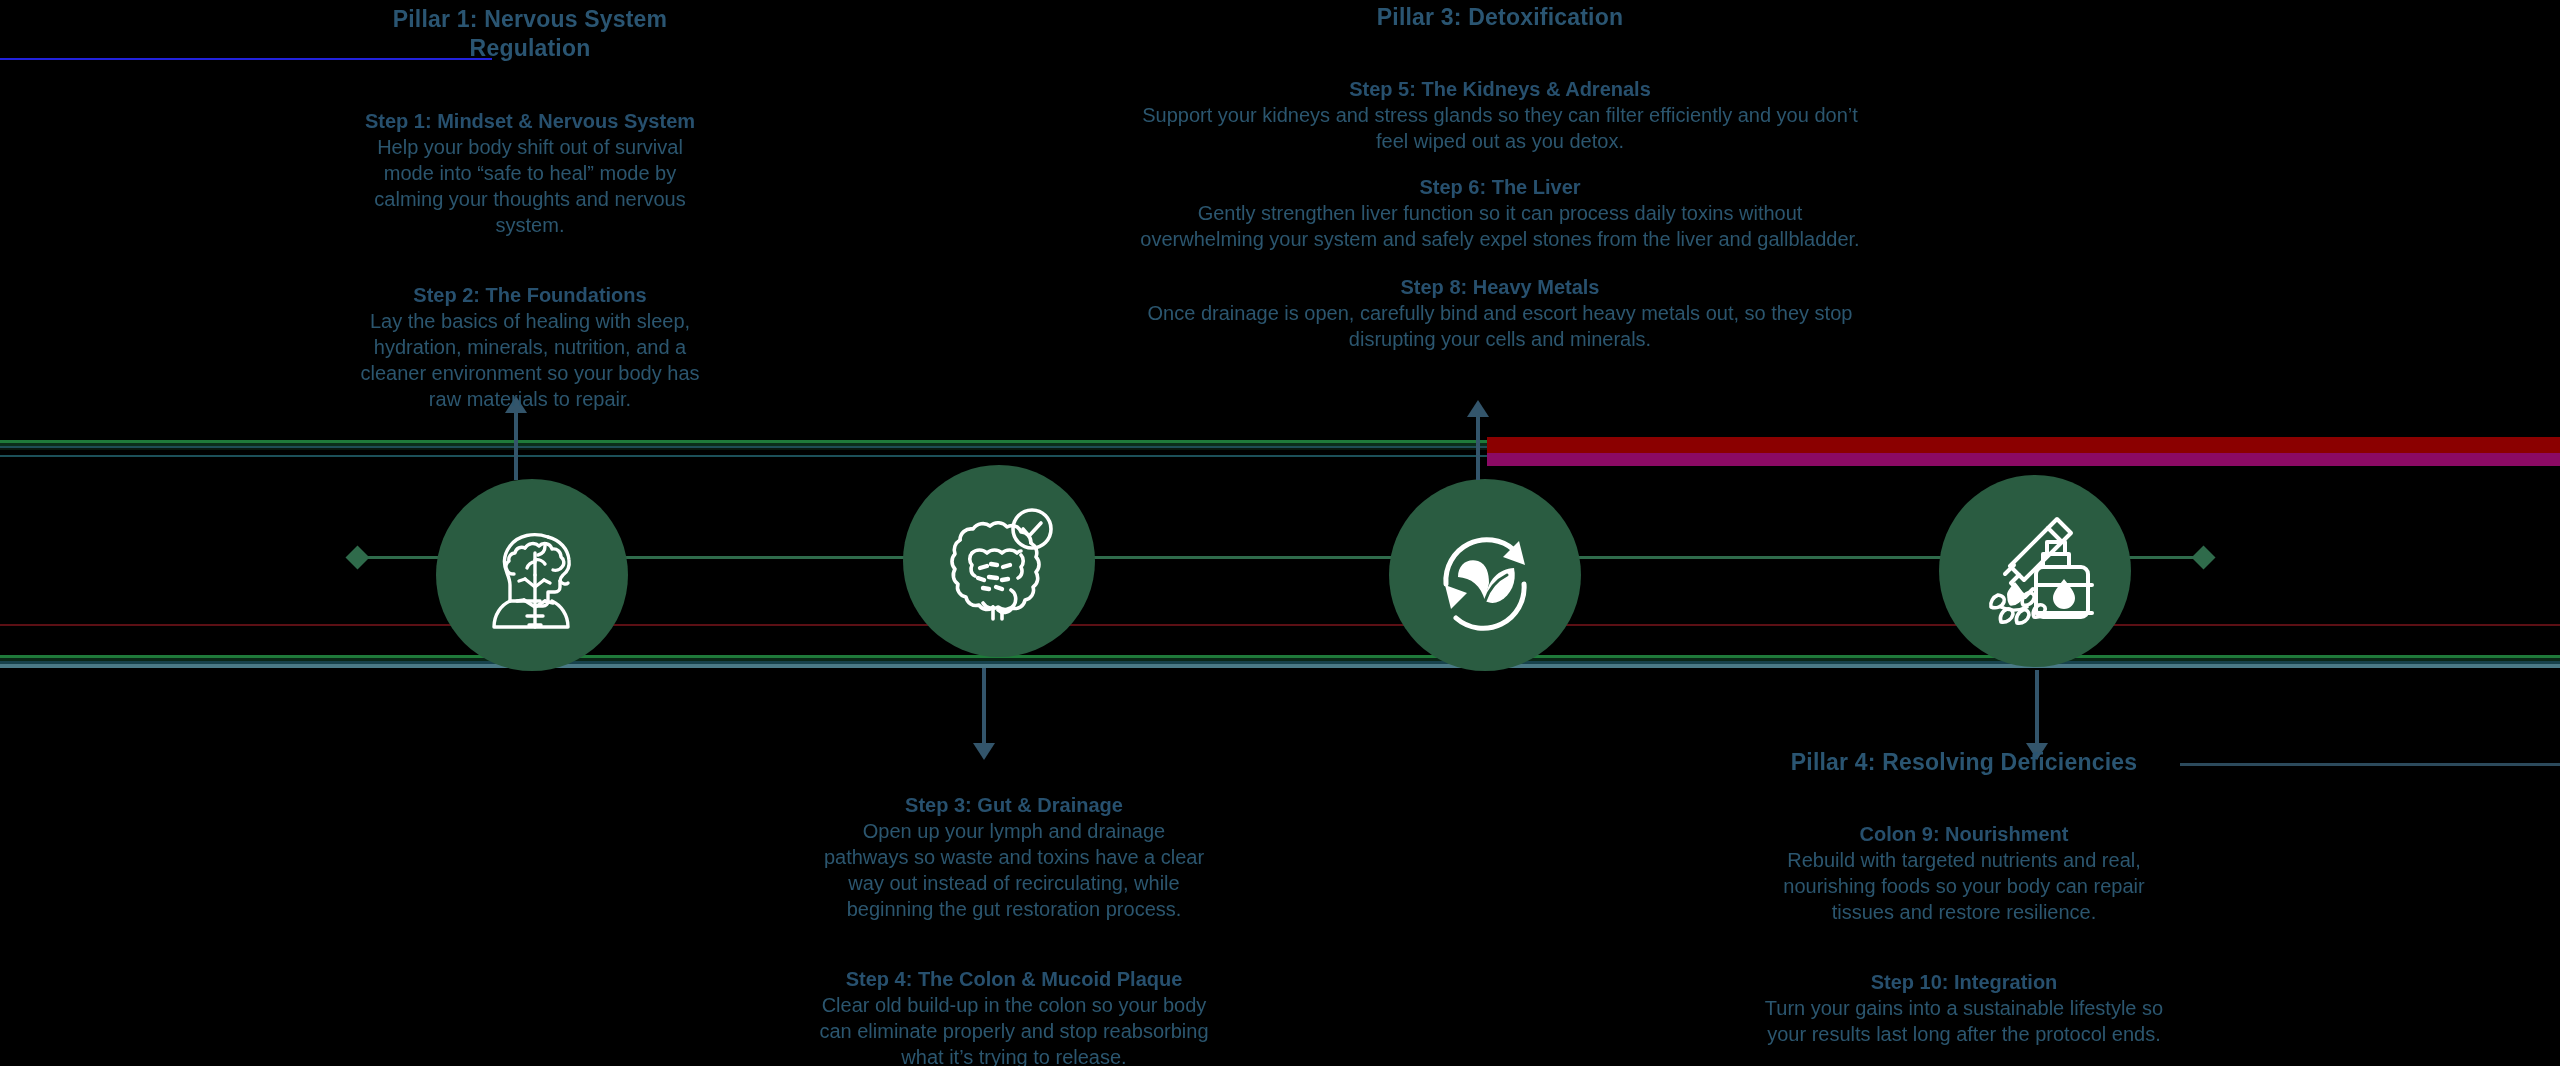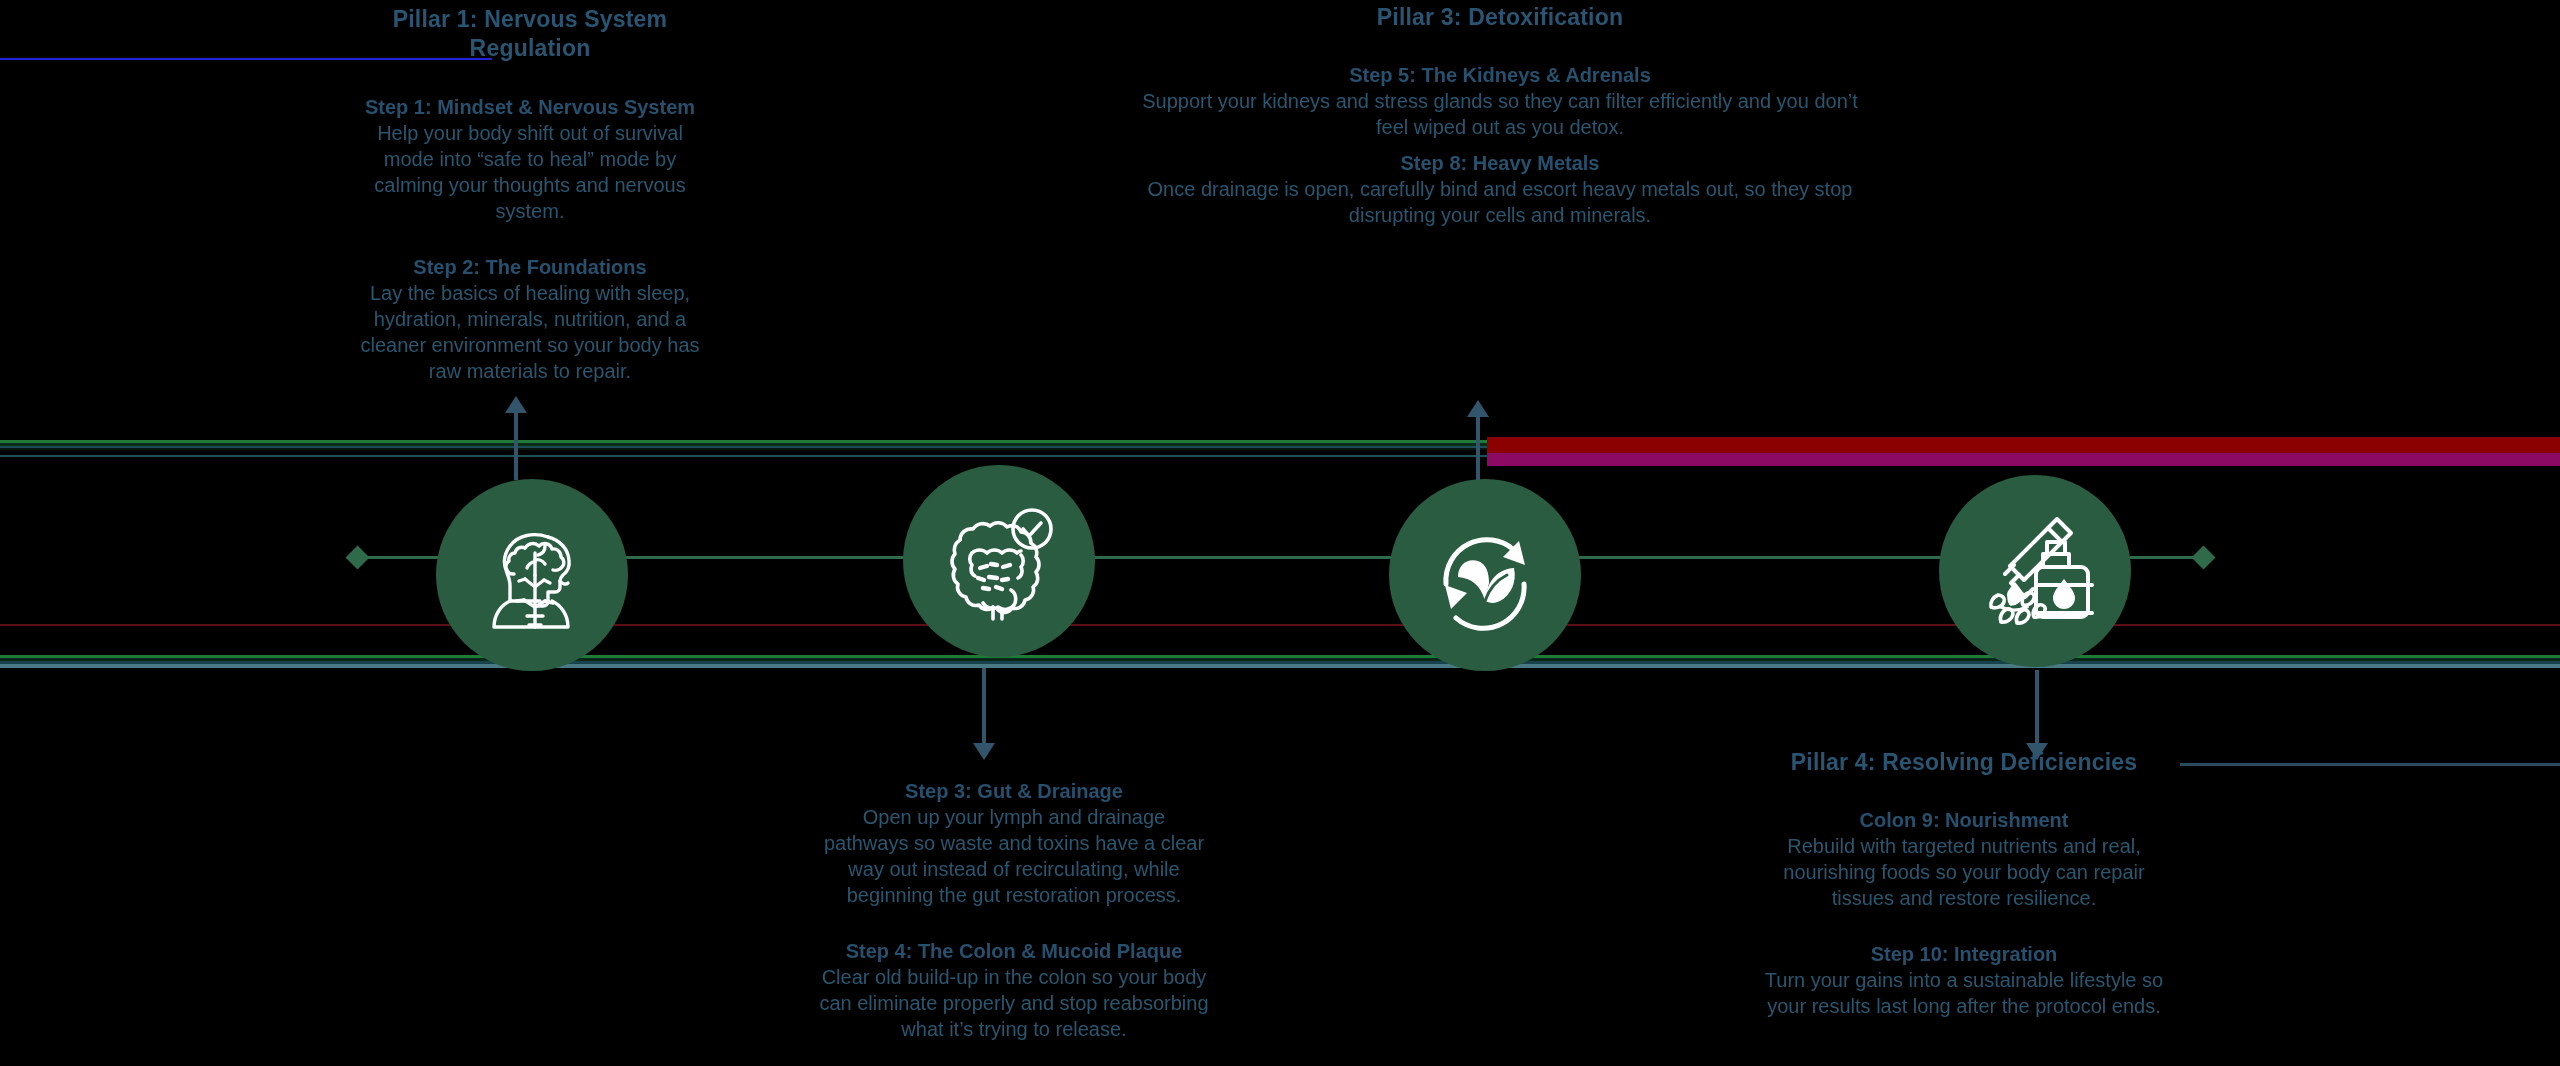--- a/index.html
+++ b/index.html
@@ -98,21 +98,21 @@
     position: absolute; left: 2180px; top: 763px;
     width: 380px; height: 3px; background: #2c4a5c;
   }
 
   
   .pillar { position: absolute; text-align: center; }
   .pillar-title {
     font-size: 23px; font-weight: bold; line-height: 1.28;
     color: #2a5572; letter-spacing: .2px;
   }
-  .step { margin-top: 4px; }
+  .step { margin-top: 18px; }
   .step-title {
     font-size: 20px; font-weight: bold; line-height: 1.3;
     color: #27506e;
   }
   .step-body {
     font-size: 20px; font-weight: normal; line-height: 1.30;
     color: #2b566f;
   }
   .gap-lg { height: 26px; }
   .gap-sm { height: 2px; }
@@ -278,20 +278,24 @@
   </div>
 
   <div class="pillar pillar-3">
     <div class="pillar-title">Pillar 3: Detoxification</div>
     <div class="gap-lg"></div>
     <div class="step">
       <div class="step-title">Step 5: The Kidneys &amp; Adrenals</div>
       <div class="step-body">Support your kidneys and stress glands so they can filter efficiently and you don’t feel wiped out as you detox.</div>
     </div>
     <div class="gap-sm"></div>
+    <div class="step">
+      <div class="step-title">Step 6: The Liver</div>
+      <div class="step-body">Gently strengthen liver function so it can process daily toxins without overwhelming your system and safely expel stones from the liver and gallbladder.</div>
+    </div>
     <div class="gap-sm"></div>
     <div class="gap-sm"></div>
     <div class="step">
       <div class="step-title">Step 8: Heavy Metals</div>
       <div class="step-body">Once drainage is open, carefully bind and escort heavy metals out, so they stop disrupting your cells and minerals.</div>
     </div>
   </div>
 
   <div class="pillar pillar-4">
     <div class="pillar-title">Pillar 4: Resolving Deficiencies</div>

